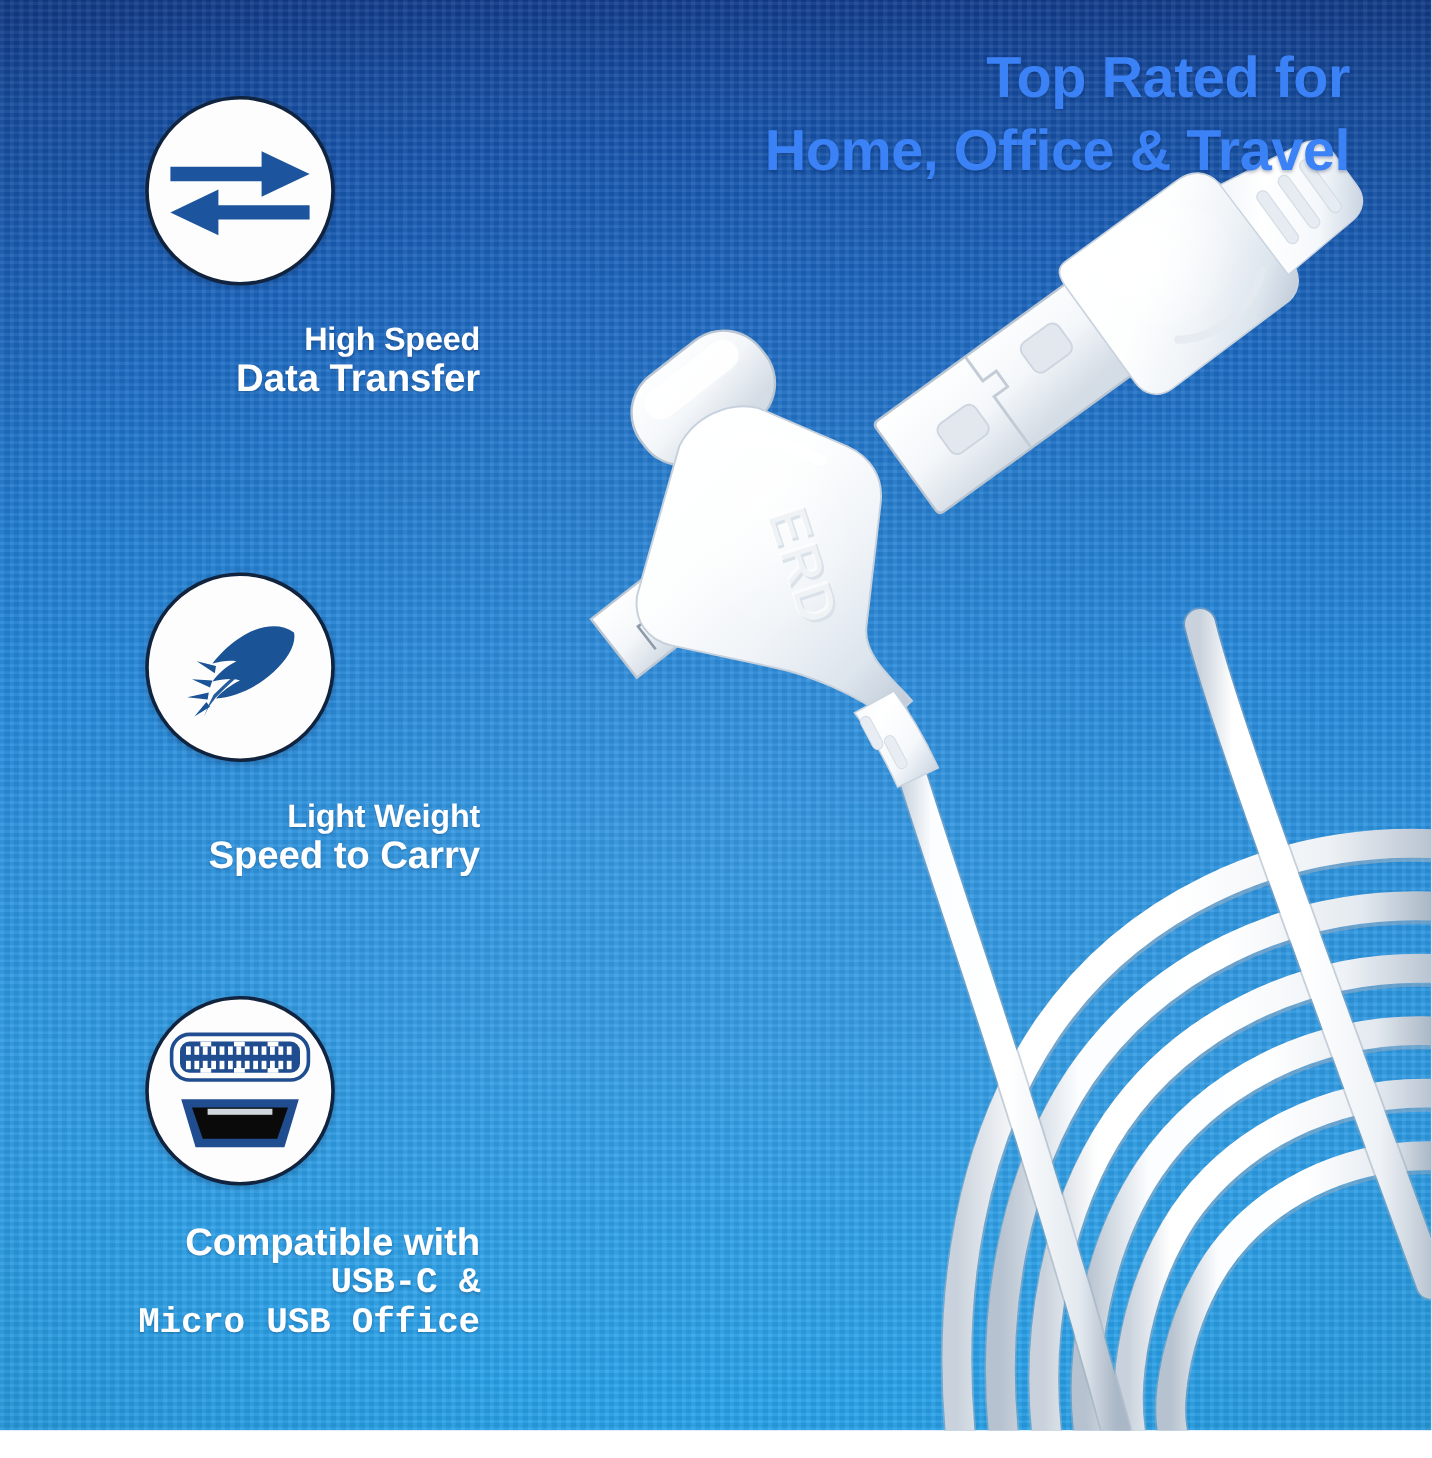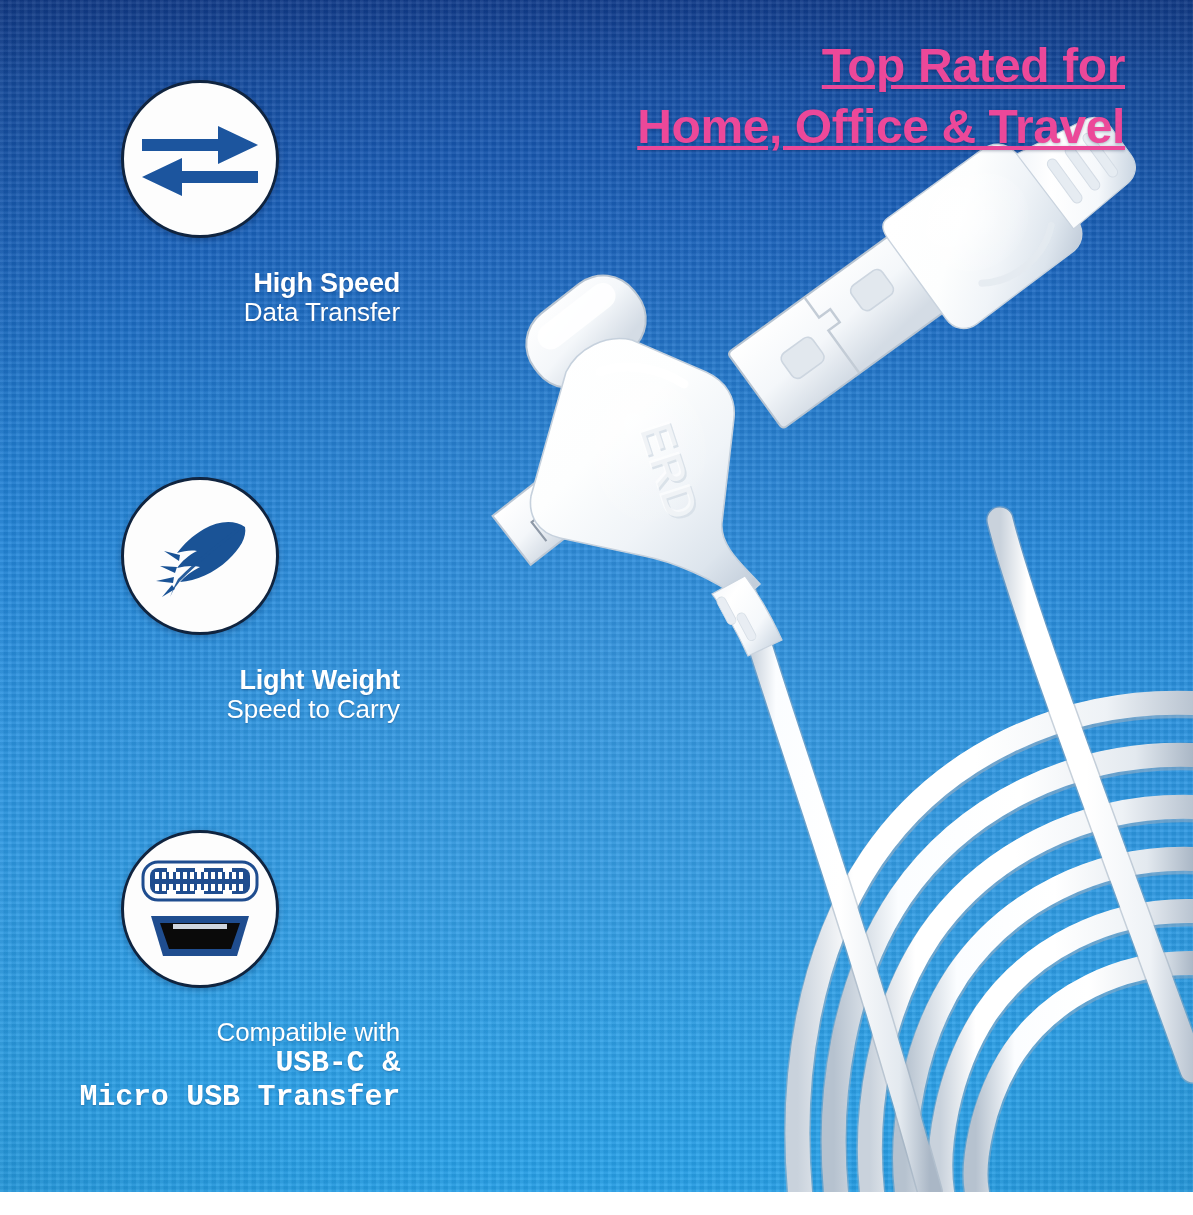--- a/index.html
+++ b/index.html
@@ -65,27 +65,26 @@
     width:1193px; height:23px;
     background:#ffffff;
   }
 
   
   .headline {
     position:absolute;
     right:68px; top:36px;
     width:640px;
     text-align:right;
-    color:#ec4899;
+    color:#3b82f6;
     font-weight:bold;
     font-size:48px;
     line-height:1.27;
     letter-spacing:-0.4px;
     text-shadow:0 1px 3px rgba(0,20,60,.30);
-    text-decoration:underline;
   }
   .headline-line { display:block; white-space:nowrap; }
 
   
   .feature { position:absolute; width:400px; left:0; text-align:right; }
   #feature-0 { top:80px; }
   #feature-1 { top:477px; }
   #feature-2 { top:830px; }
 
   .feature-badge {
@@ -102,21 +101,21 @@
   .feature-badge svg { display:block; }
 
   .feature-caption {
     margin-top:30px;
     color:#ffffff;
     line-height:1.12;
     text-shadow:0 1px 2px rgba(0,20,60,.28);
   }
   .cap-line { display:block; white-space:nowrap; }
   .cap-bold   { font-weight:bold; font-size:27px; letter-spacing:-0.2px; }
-  .cap-normal { font-weight:normal; font-size:26px; letter-spacing:-0.1px; }
+  .cap-normal { font-weight:bold; font-size:32px; letter-spacing:-0.1px; }
   #feature-2 .feature-caption { }
   #feature-2 .cap-bold { font-size:30px;font-family:Liberation Mono, monospace; }
 
   
   .product { position:absolute; left:0; top:0; width:1193px; height:1192px; pointer-events:none; }
 </style>
 </head>
 <body>
 
 <div id="banner">
@@ -358,17 +357,17 @@
         <g>
           <path d="M 12 62 L 110 62 L 98 102 L 24 102 Z" fill="#1f4d8f"></path>
           <path d="M 21 69 L 101 69 L 92 95 L 30 95 Z" fill="#0a0a0a"></path>
           <rect x="34" y="70" width="54" height="5" fill="#cfd6de"></rect>
         </g>
       </svg>
     </div>
     <div class="feature-caption">
       <span class="cap-line cap-normal">Compatible with</span>
       <span class="cap-line cap-bold">USB-C &amp;</span>
-      <span class="cap-line cap-bold">Micro USB Transfer</span>
+      <span class="cap-line cap-bold">Micro USB Office</span>
     </div>
   </div>
 
 </div>
 
 </body></html>

